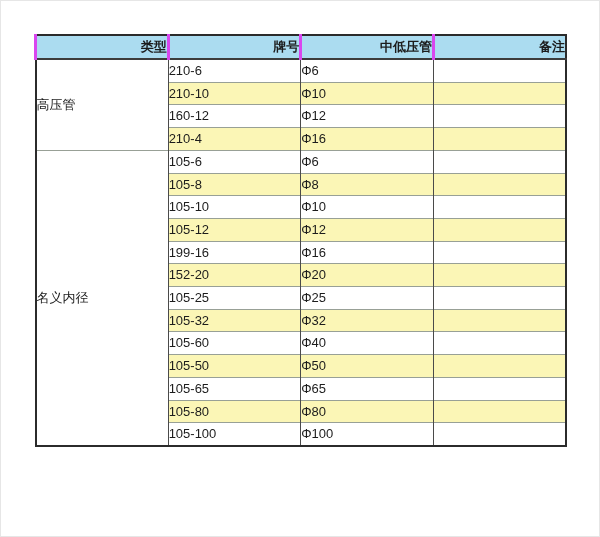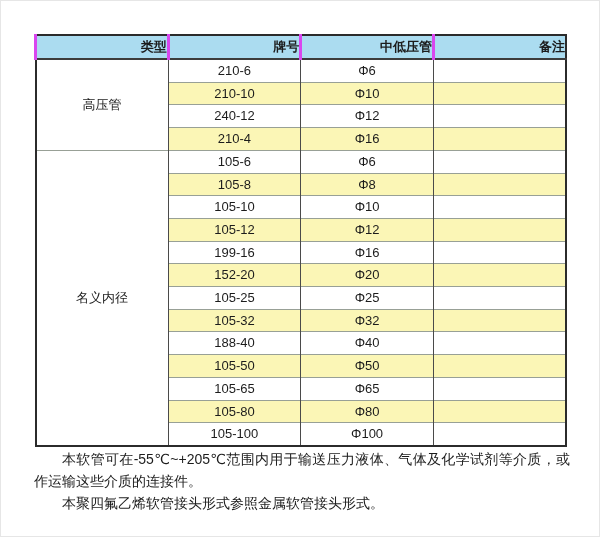--- a/index.html
+++ b/index.html
@@ -41,21 +41,20 @@
     font-weight:bold;
     text-align:right;
     border-bottom:2px solid #3c3c3c;
     border-left:3px solid #d946ef;
     padding:0;
   }
   .spec-table tbody td{
     height:21.7px;
     line-height:21.7px;
     font-size:13px;
-    text-align:center;
     padding:0;
     background:var(--row-white,#ffffff);
     border-top:1px solid var(--h-line,#98a096);
     border-left:1px solid var(--v-line,#4a4a4a);
     overflow:hidden;
     white-space:nowrap;
   }
   .spec-table tbody tr.alt td{
     background:var(--row-yellow,#fbf6b6);
   }
@@ -104,21 +103,21 @@
           <td>210-6</td>
           <td>Φ6</td>
           <td></td>
         </tr>
         <tr class="alt">
           <td>210-10</td>
           <td>Φ10</td>
           <td></td>
         </tr>
         <tr>
-          <td>240-12</td>
+          <td>160-12</td>
           <td>Φ12</td>
           <td></td>
         </tr>
         <tr class="alt">
           <td>210-4</td>
           <td>Φ16</td>
           <td></td>
         </tr>
         <tr>
           <td rowspan="13" class="type-cell">名义内径</td>
@@ -155,21 +154,21 @@
           <td>105-25</td>
           <td>Φ25</td>
           <td></td>
         </tr>
         <tr class="alt">
           <td>105-32</td>
           <td>Φ32</td>
           <td></td>
         </tr>
         <tr>
-          <td>188-40</td>
+          <td>105-60</td>
           <td>Φ40</td>
           <td></td>
         </tr>
         <tr class="alt">
           <td>105-50</td>
           <td>Φ50</td>
           <td></td>
         </tr>
         <tr>
           <td>105-65</td>
@@ -182,17 +181,13 @@
           <td></td>
         </tr>
         <tr>
           <td>105-100</td>
           <td>Φ100</td>
           <td></td>
         </tr>
       </tbody>
   </table>
 
-  <div class="notes">
-    <p>本软管可在-55℃~+205℃范围内用于输送压力液体、气体及化学试剂等介质，或作运输这些介质的连接件。</p>
-    <p>本聚四氟乙烯软管接头形式参照金属软管接头形式。</p>
-  </div>
 </div>
 
 </body></html>

